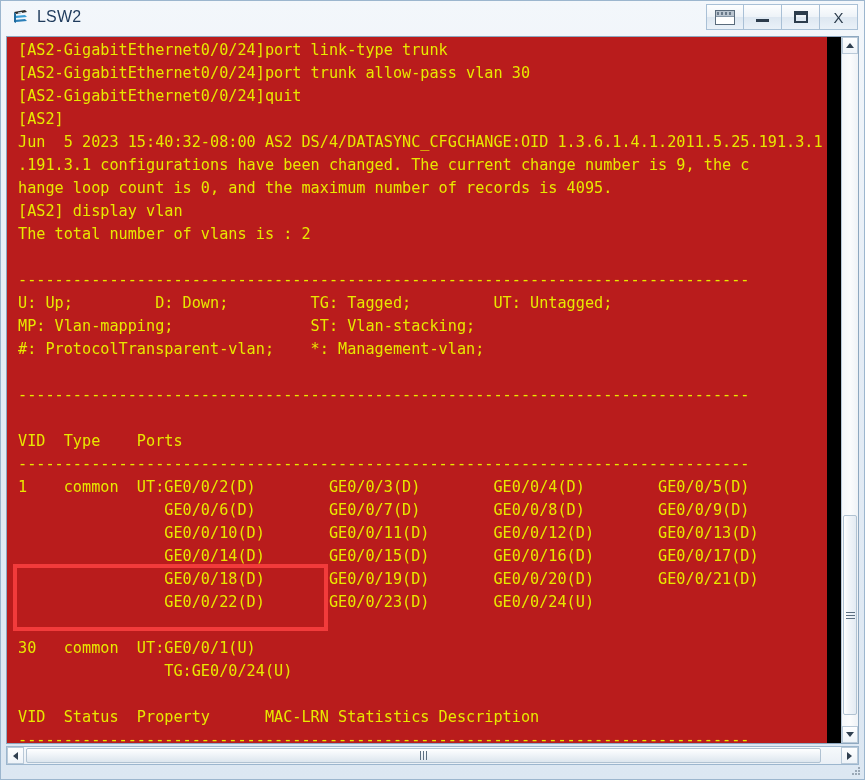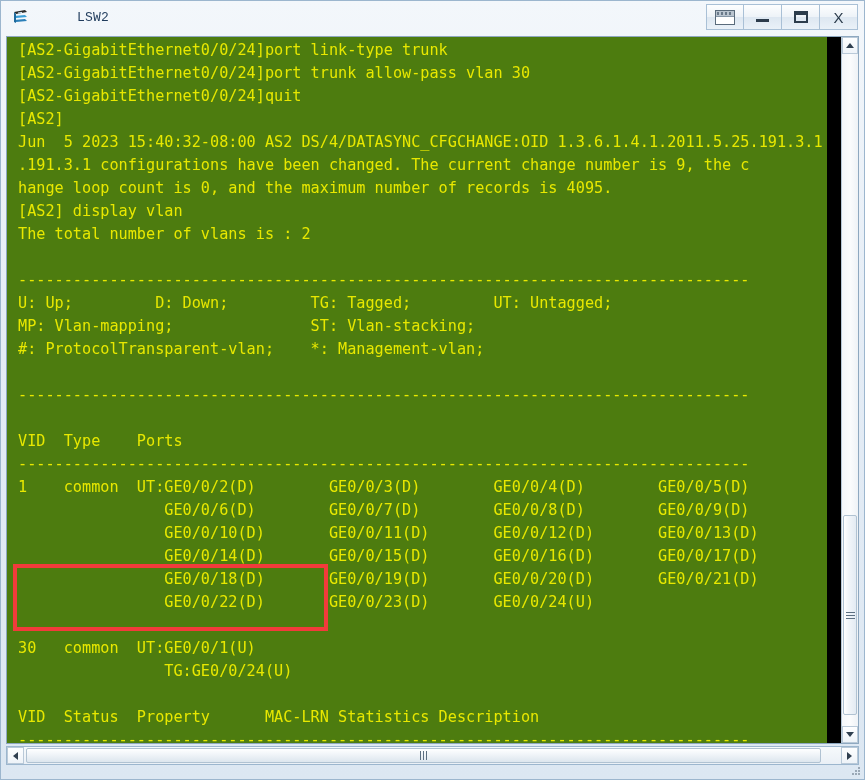--- a/index.html
+++ b/index.html
@@ -41,26 +41,25 @@
     align-items: center;
     padding-left: 10px;
     gap: 6px;
   }
   .app-icon {
     width: 20px; height: 20px;
     position: relative;
     flex: 0 0 auto;
   }
   .title-text {
-    font-family: Liberation Mono, monospace;
-    font-size: 13px;
+    font-family: Liberation Sans, sans-serif;
+    font-size: 16px;
     color: #1f3b5c;
     letter-spacing: 0.2px;
     white-space: nowrap;
-    margin-left: 40px;
   }
 
   .win-buttons {
     position: absolute;
     right: 6px; top: 3px;
     display: flex;
     align-items: stretch;
     height: 26px;
   }
   .win-btn {
@@ -121,21 +120,21 @@
     width: 853px; height: 708px;
     box-sizing: border-box;
     border: 1px solid #8ea8c0;
     background: #000;
   }
   .term-inner {
     position: absolute;
     left: 0; top: 0;
     width: 820px; height: 706px;
     overflow: hidden;
-    background: #4d7c0f;
+    background: #b91c1c;
   }
   .term-pad {
     position: absolute;
     left: 11px; top: 2px;
     width: 1600px;
   }
   .tline {
     font-family: "DejaVu Sans Mono", "Liberation Mono", monospace;
     font-size: 15.2px;
     line-height: 23px;

